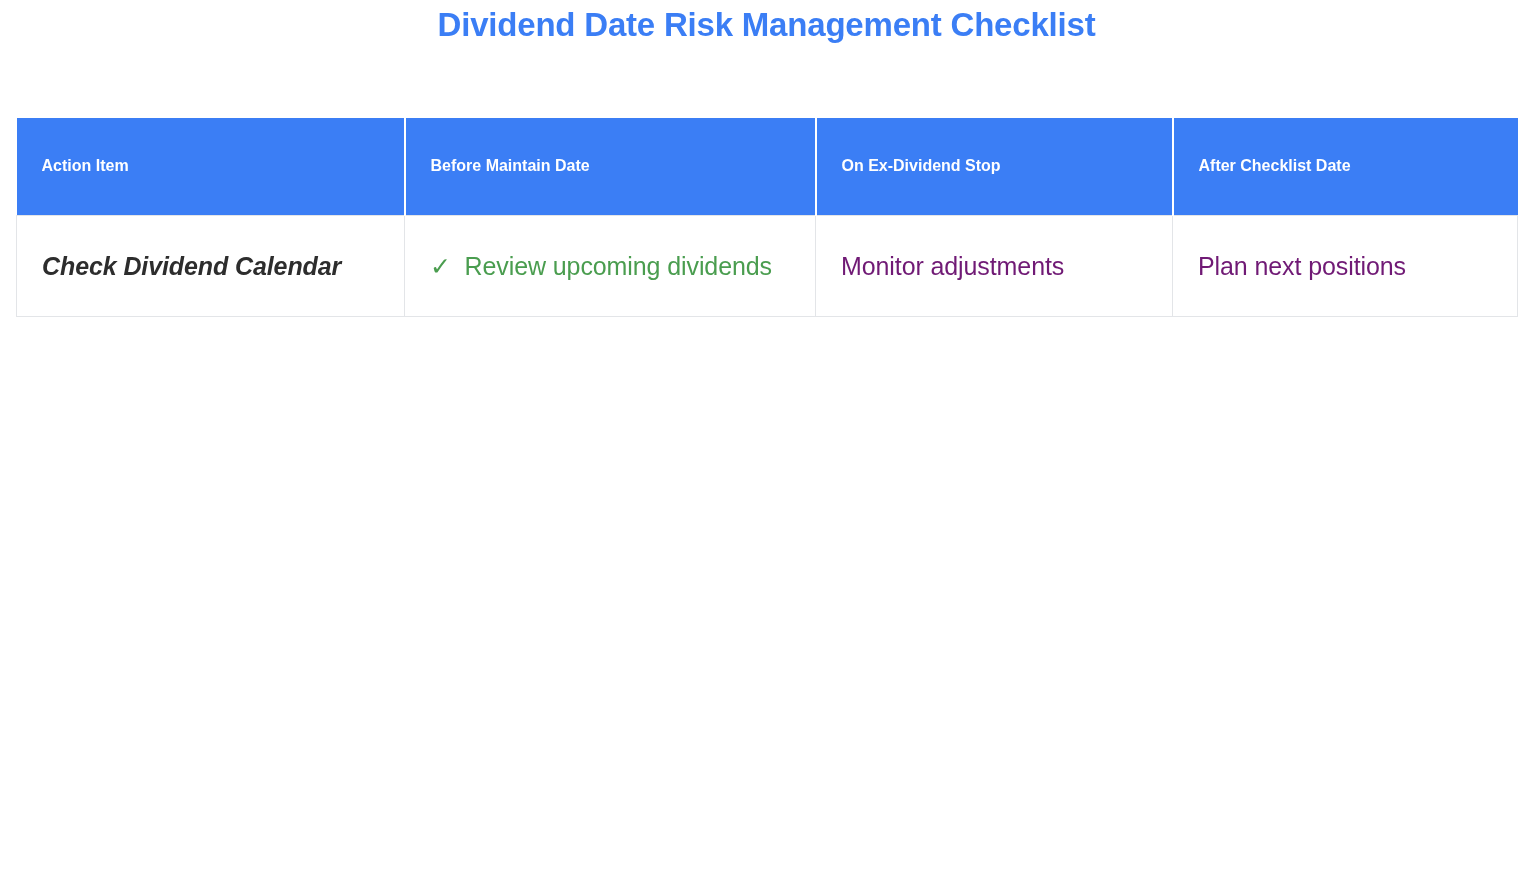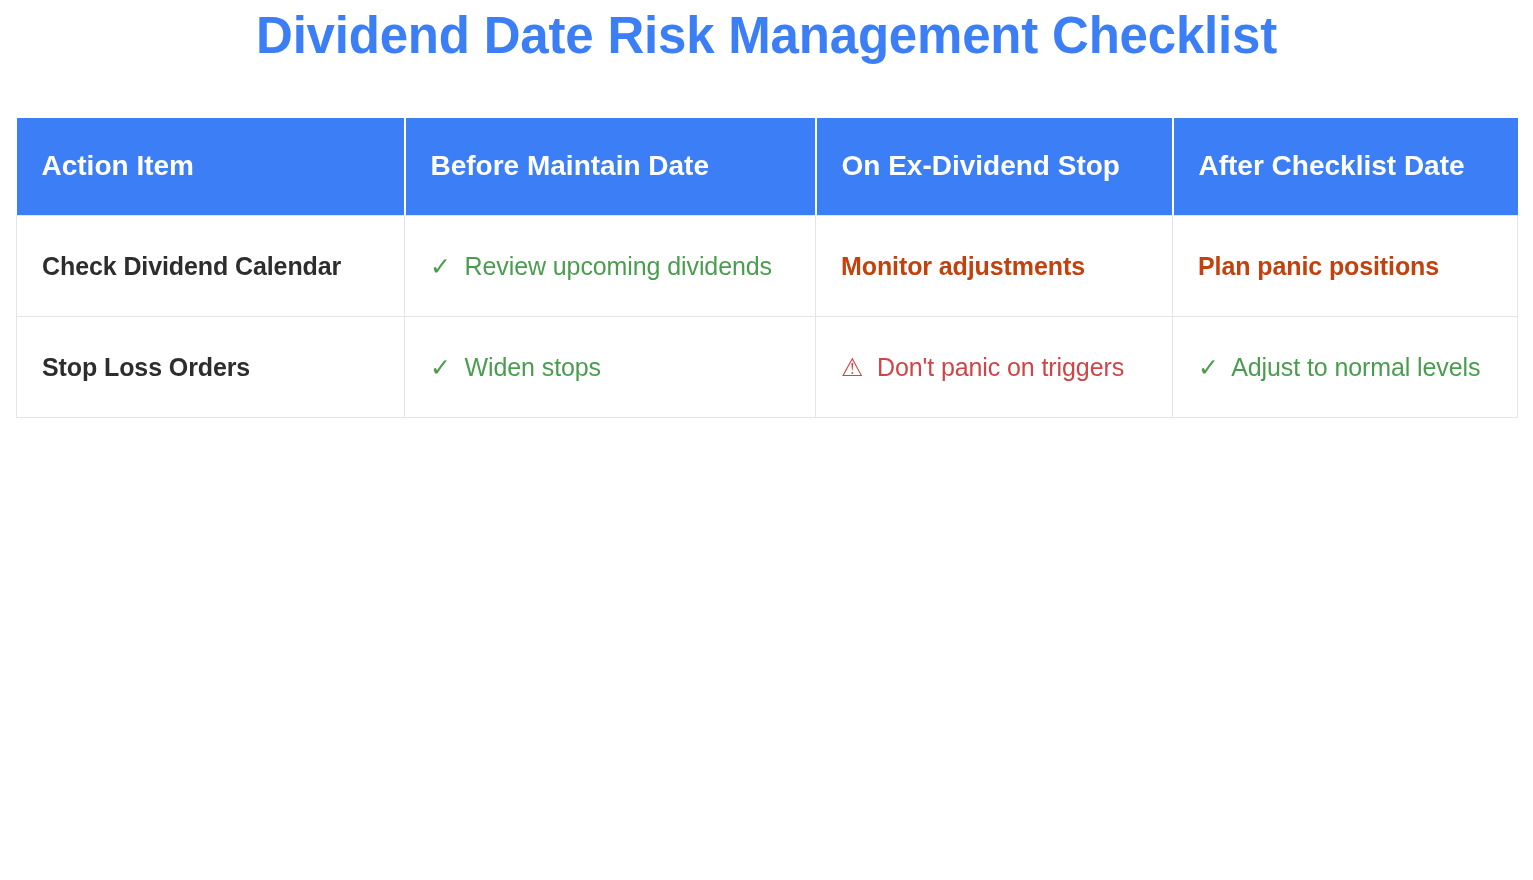--- a/index.html
+++ b/index.html
@@ -16,26 +16,26 @@
 
   .page {
     position: relative;
     width: 1533px;
     height: 880px;
     box-sizing: border-box;
   }
 
   .page-title {
     text-align: center;
-    font-size: 51px;
+    font-size: 33px;
     font-weight: bold;
     color: #3b7ef5;
     letter-spacing: -0.2px;
     margin: 0;
-    padding-top: 13px;
+    padding-top: 2px;
     line-height: 46px;
   }
 
   .table-wrap {
     position: absolute;
     left: 16px;
     top: 118px;
     width: 1501px;
   }
 
@@ -47,21 +47,21 @@
   }
 
   table.checklist col.c1 { width: 388px; }
   table.checklist col.c2 { width: 411px; }
   table.checklist col.c3 { width: 357px; }
   table.checklist col.c4 { width: 345px; }
 
   table.checklist th {
     background: #3b7ef5;
     color: #ffffff;
-    font-size: 28px;
+    font-size: 16px;
     font-weight: bold;
     text-align: left;
     vertical-align: middle;
     padding: 24px 24px 24px 25px;
     height: 97px;
     box-sizing: border-box;
     border-right: 2px solid #ffffff;
     line-height: 34px;
   }
   table.checklist th:last-child { border-right: none; }
@@ -80,25 +80,26 @@
   table.checklist tbody tr.striped td {
     background: #f7f8fa;
   }
   table.checklist tbody tr.plain td {
     background: #ffffff;
   }
 
   td.action-cell {
     font-weight: bold;
     color: #2d2d2d;
+    font-style: italic;
   }
 
   .cell-ok   { color: #4a9d4f; }
   .cell-warn { color: #cf4545; }
-  .cell-note { color: #c2410c; font-weight: bold; }
+  .cell-note { color: #701a75; font-weight: normal; }
 
   .mark { white-space: nowrap; }
 </style>
 </head>
 <body>
 
 <div class="page">
 
   <h1 class="page-title">Dividend Date Risk Management Checklist</h1>
 
@@ -123,39 +124,24 @@
         <tr class="plain">
           <td class="action-cell">Check Dividend Calendar</td>
           <td>
             <span class="mark cell-ok">✓&nbsp;</span>
             <span class="cell-ok">Review upcoming dividends</span>
           </td>
           <td>
             <span class="cell-note">Monitor adjustments</span>
           </td>
           <td>
-            <span class="cell-note">Plan panic positions</span>
+            <span class="cell-note">Plan next positions</span>
           </td>
         </tr>
 
 
-        <tr class="plain">
-          <td class="action-cell">Stop Loss Orders</td>
-          <td>
-            <span class="mark cell-ok">✓&nbsp;</span>
-            <span class="cell-ok">Widen stops</span>
-          </td>
-          <td>
-            <span class="mark cell-warn">⚠&nbsp;</span>
-            <span class="cell-warn">Don't panic on triggers</span>
-          </td>
-          <td>
-            <span class="mark cell-ok">✓&nbsp;</span>
-            <span class="cell-ok">Adjust to normal levels</span>
-          </td>
-        </tr>
 
 
       </tbody>
     </table>
   </div>
 
 </div>
 
 </body></html>

